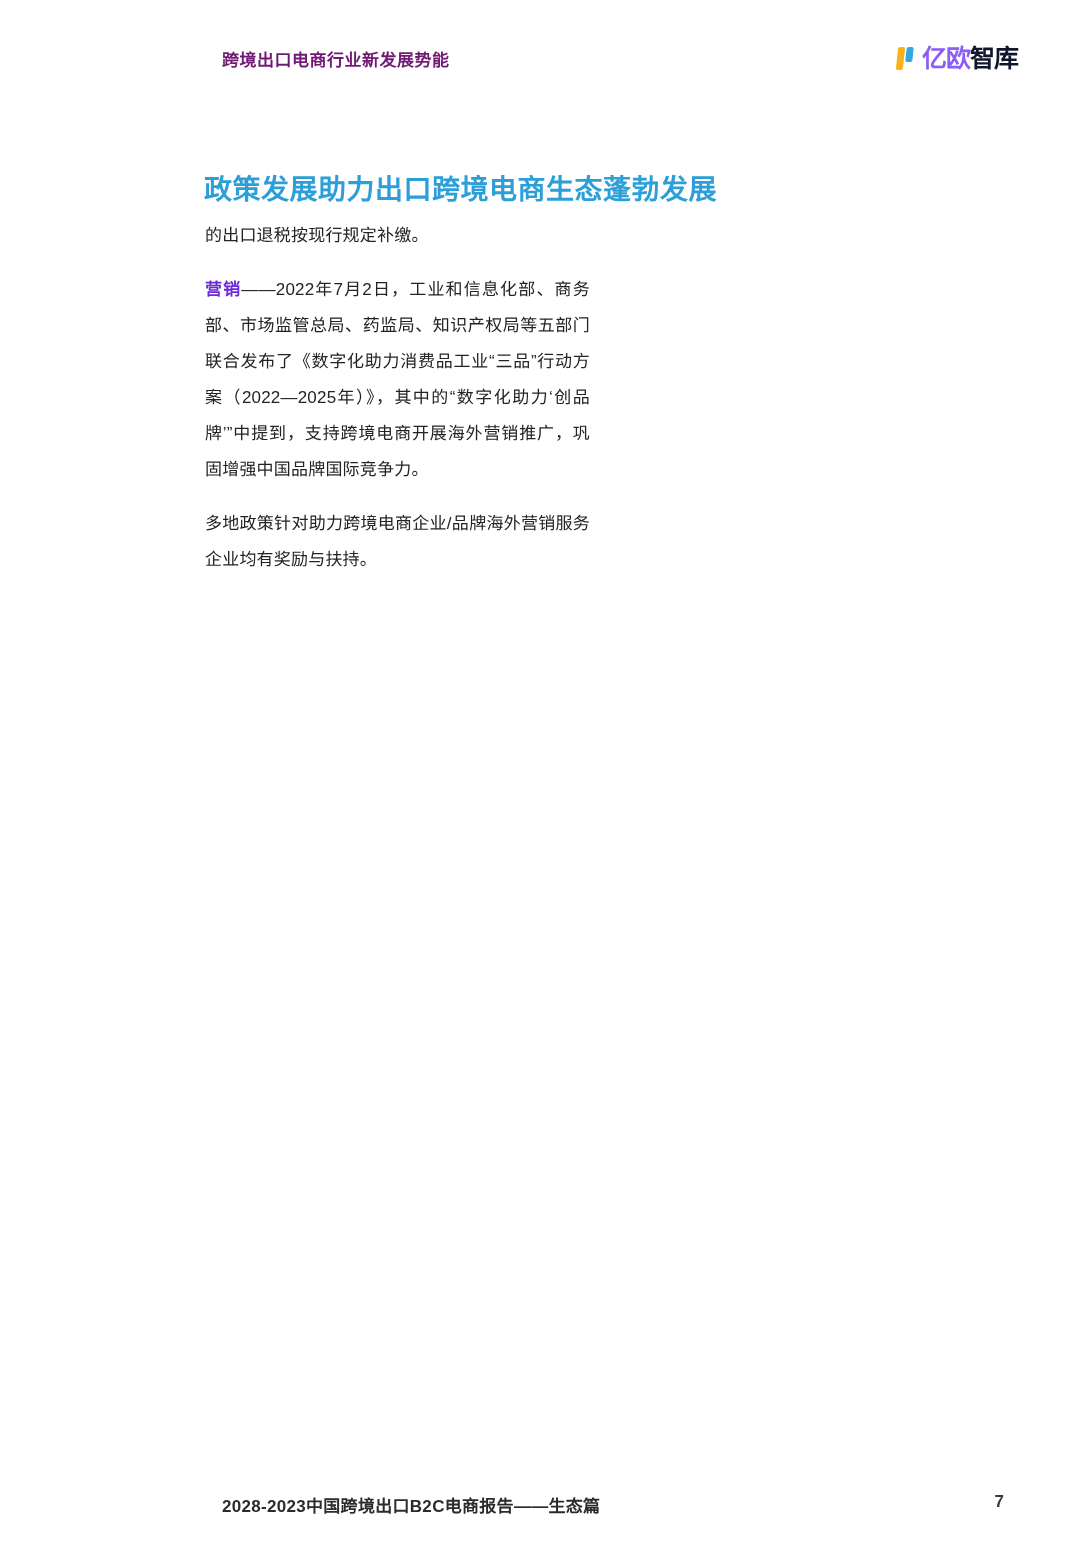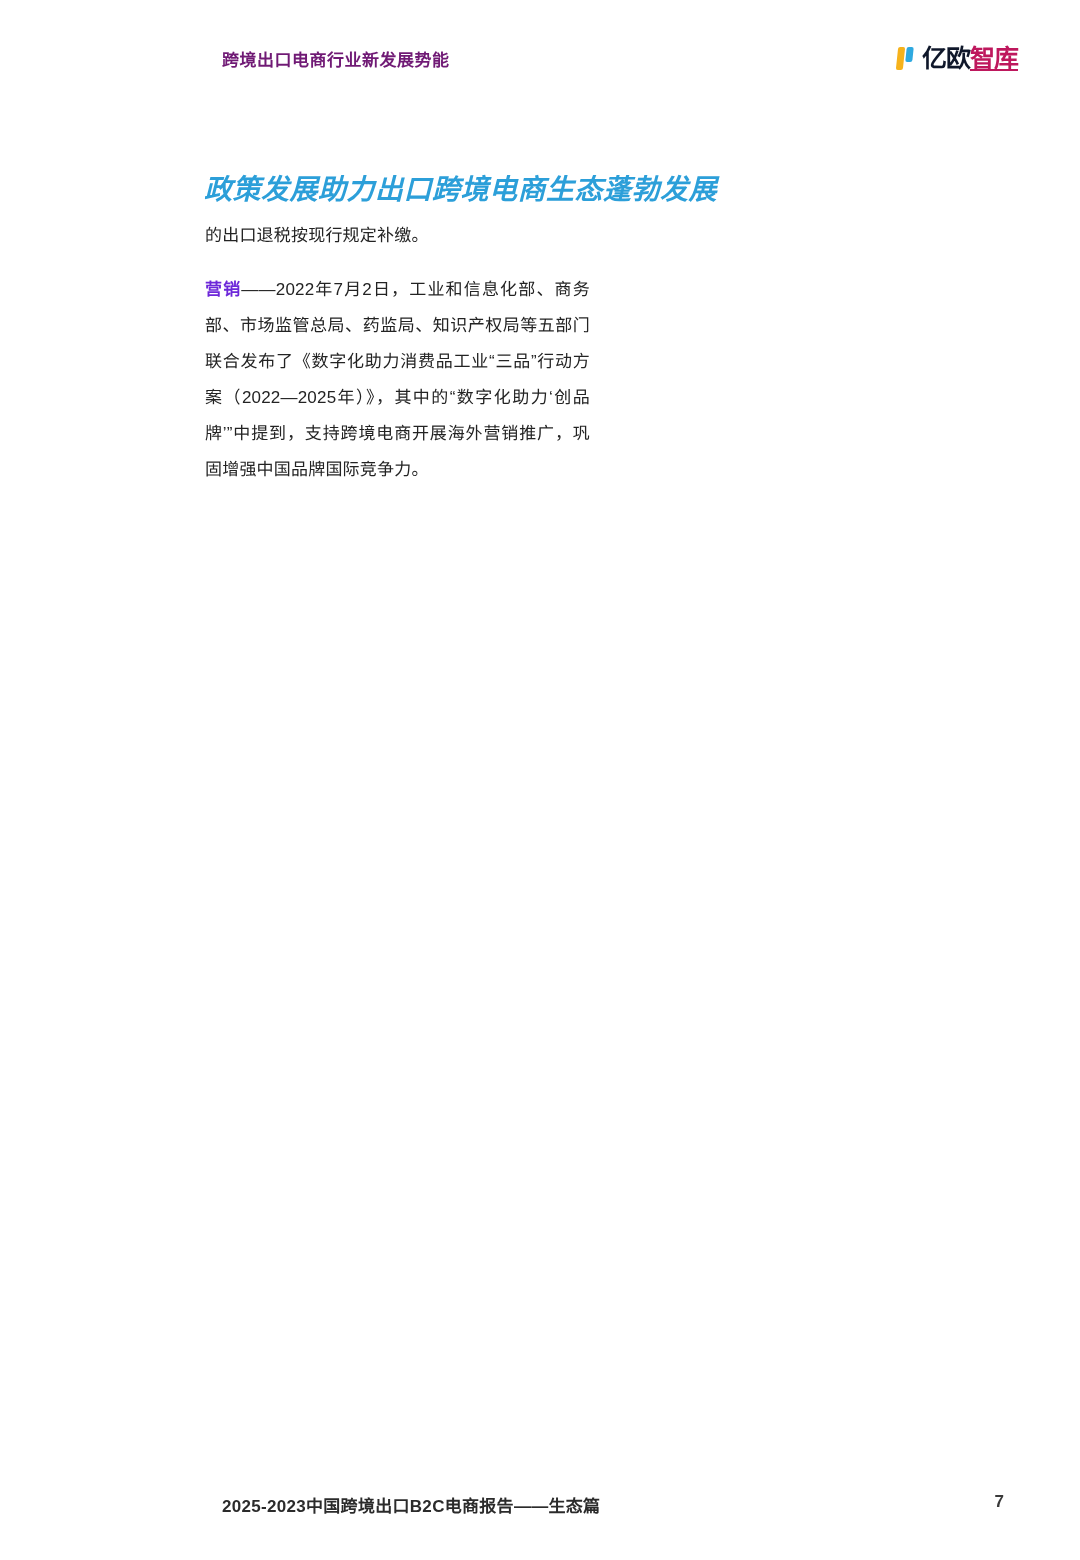--- a/index.html
+++ b/index.html
@@ -74,34 +74,33 @@
     border-radius: 2px;
     transform: skewX(-6deg);
   }
   .logo-text {
     font-size: 25px;
     font-weight: bold;
     color: #1f3c88;
     letter-spacing: -1px;
     line-height: 1;
   }
-  .logo-text .cyan { color: #0f172a; }
-  .logo-text .dark { color: #be185d; text-decoration: underline; }
+  .logo-text .cyan { color: #8b5cf6; }
+  .logo-text .dark { color: #0f172a; }
 
   
   .section-title {
     position: absolute;
     left: 204px;
     top: 148px;
     font-size: 28px;
     font-weight: bold;
     color: #2c9fd9;
     letter-spacing: 0.5px;
     white-space: nowrap;
-    font-style: italic;
   }
 
   
   .body-col {
     position: absolute;
     left: 205px;
     top: 218px;
     width: 385px;
   }
   .para {
@@ -169,22 +168,25 @@
   <div class="body-col">
 
     <p class="para">
       <span>的出口退税按现行规定补缴。</span>
     </p>
 
     <p class="para">
       <span class="lead">营销</span><span>——2022年7月2日，工业和信息化部、商务部、市场监管总局、药监局、知识产权局等五部门联合发布了《数字化助力消费品工业“三品”行动方案（2022—2025年）》，其中的“数字化助力‘创品牌’”中提到，支持跨境电商开展海外营销推广，巩固增强中国品牌国际竞争力。</span>
     </p>
 
+    <p class="para">
+      <span>多地政策针对助力跨境电商企业/品牌海外营销服务企业均有奖励与扶持。</span>
+    </p>
 
 
   </div>
 
   <div class="footer">
-    <div class="footer-title">2025-2023中国跨境出口B2C电商报告——生态篇</div>
+    <div class="footer-title">2028-2023中国跨境出口B2C电商报告——生态篇</div>
     <div class="footer-page">7</div>
   </div>
 
 </div>
 
 </body></html>

